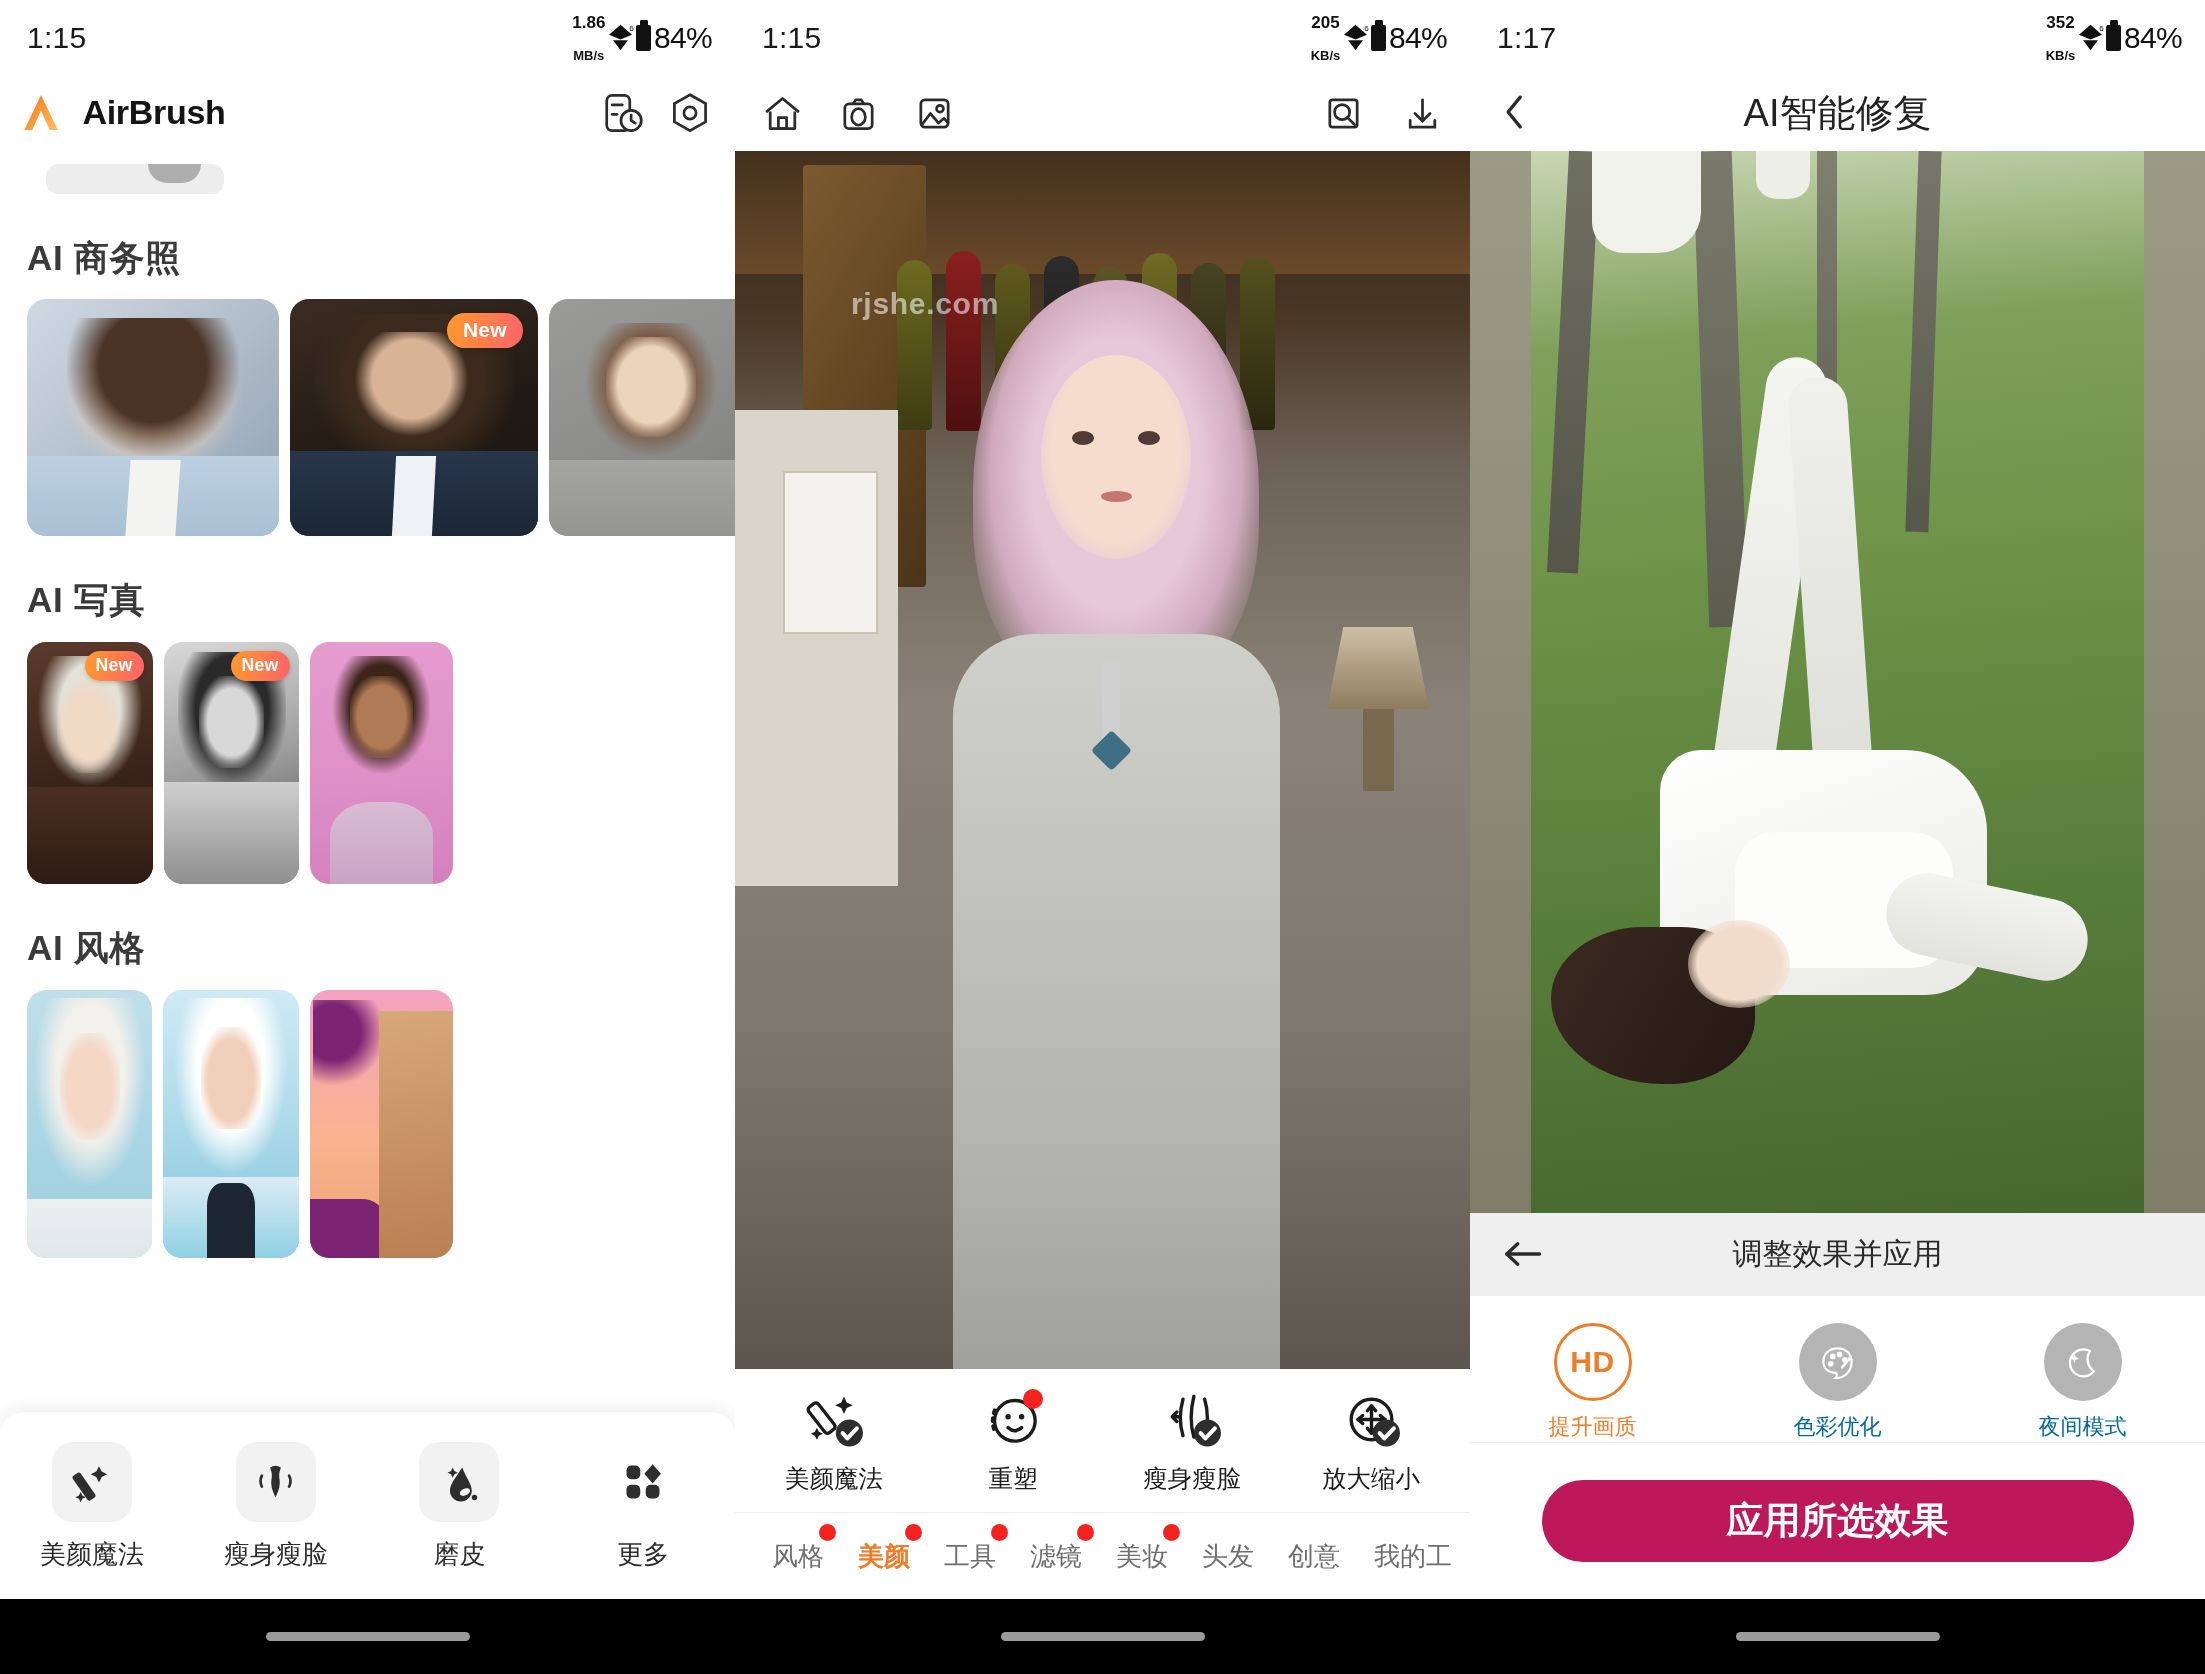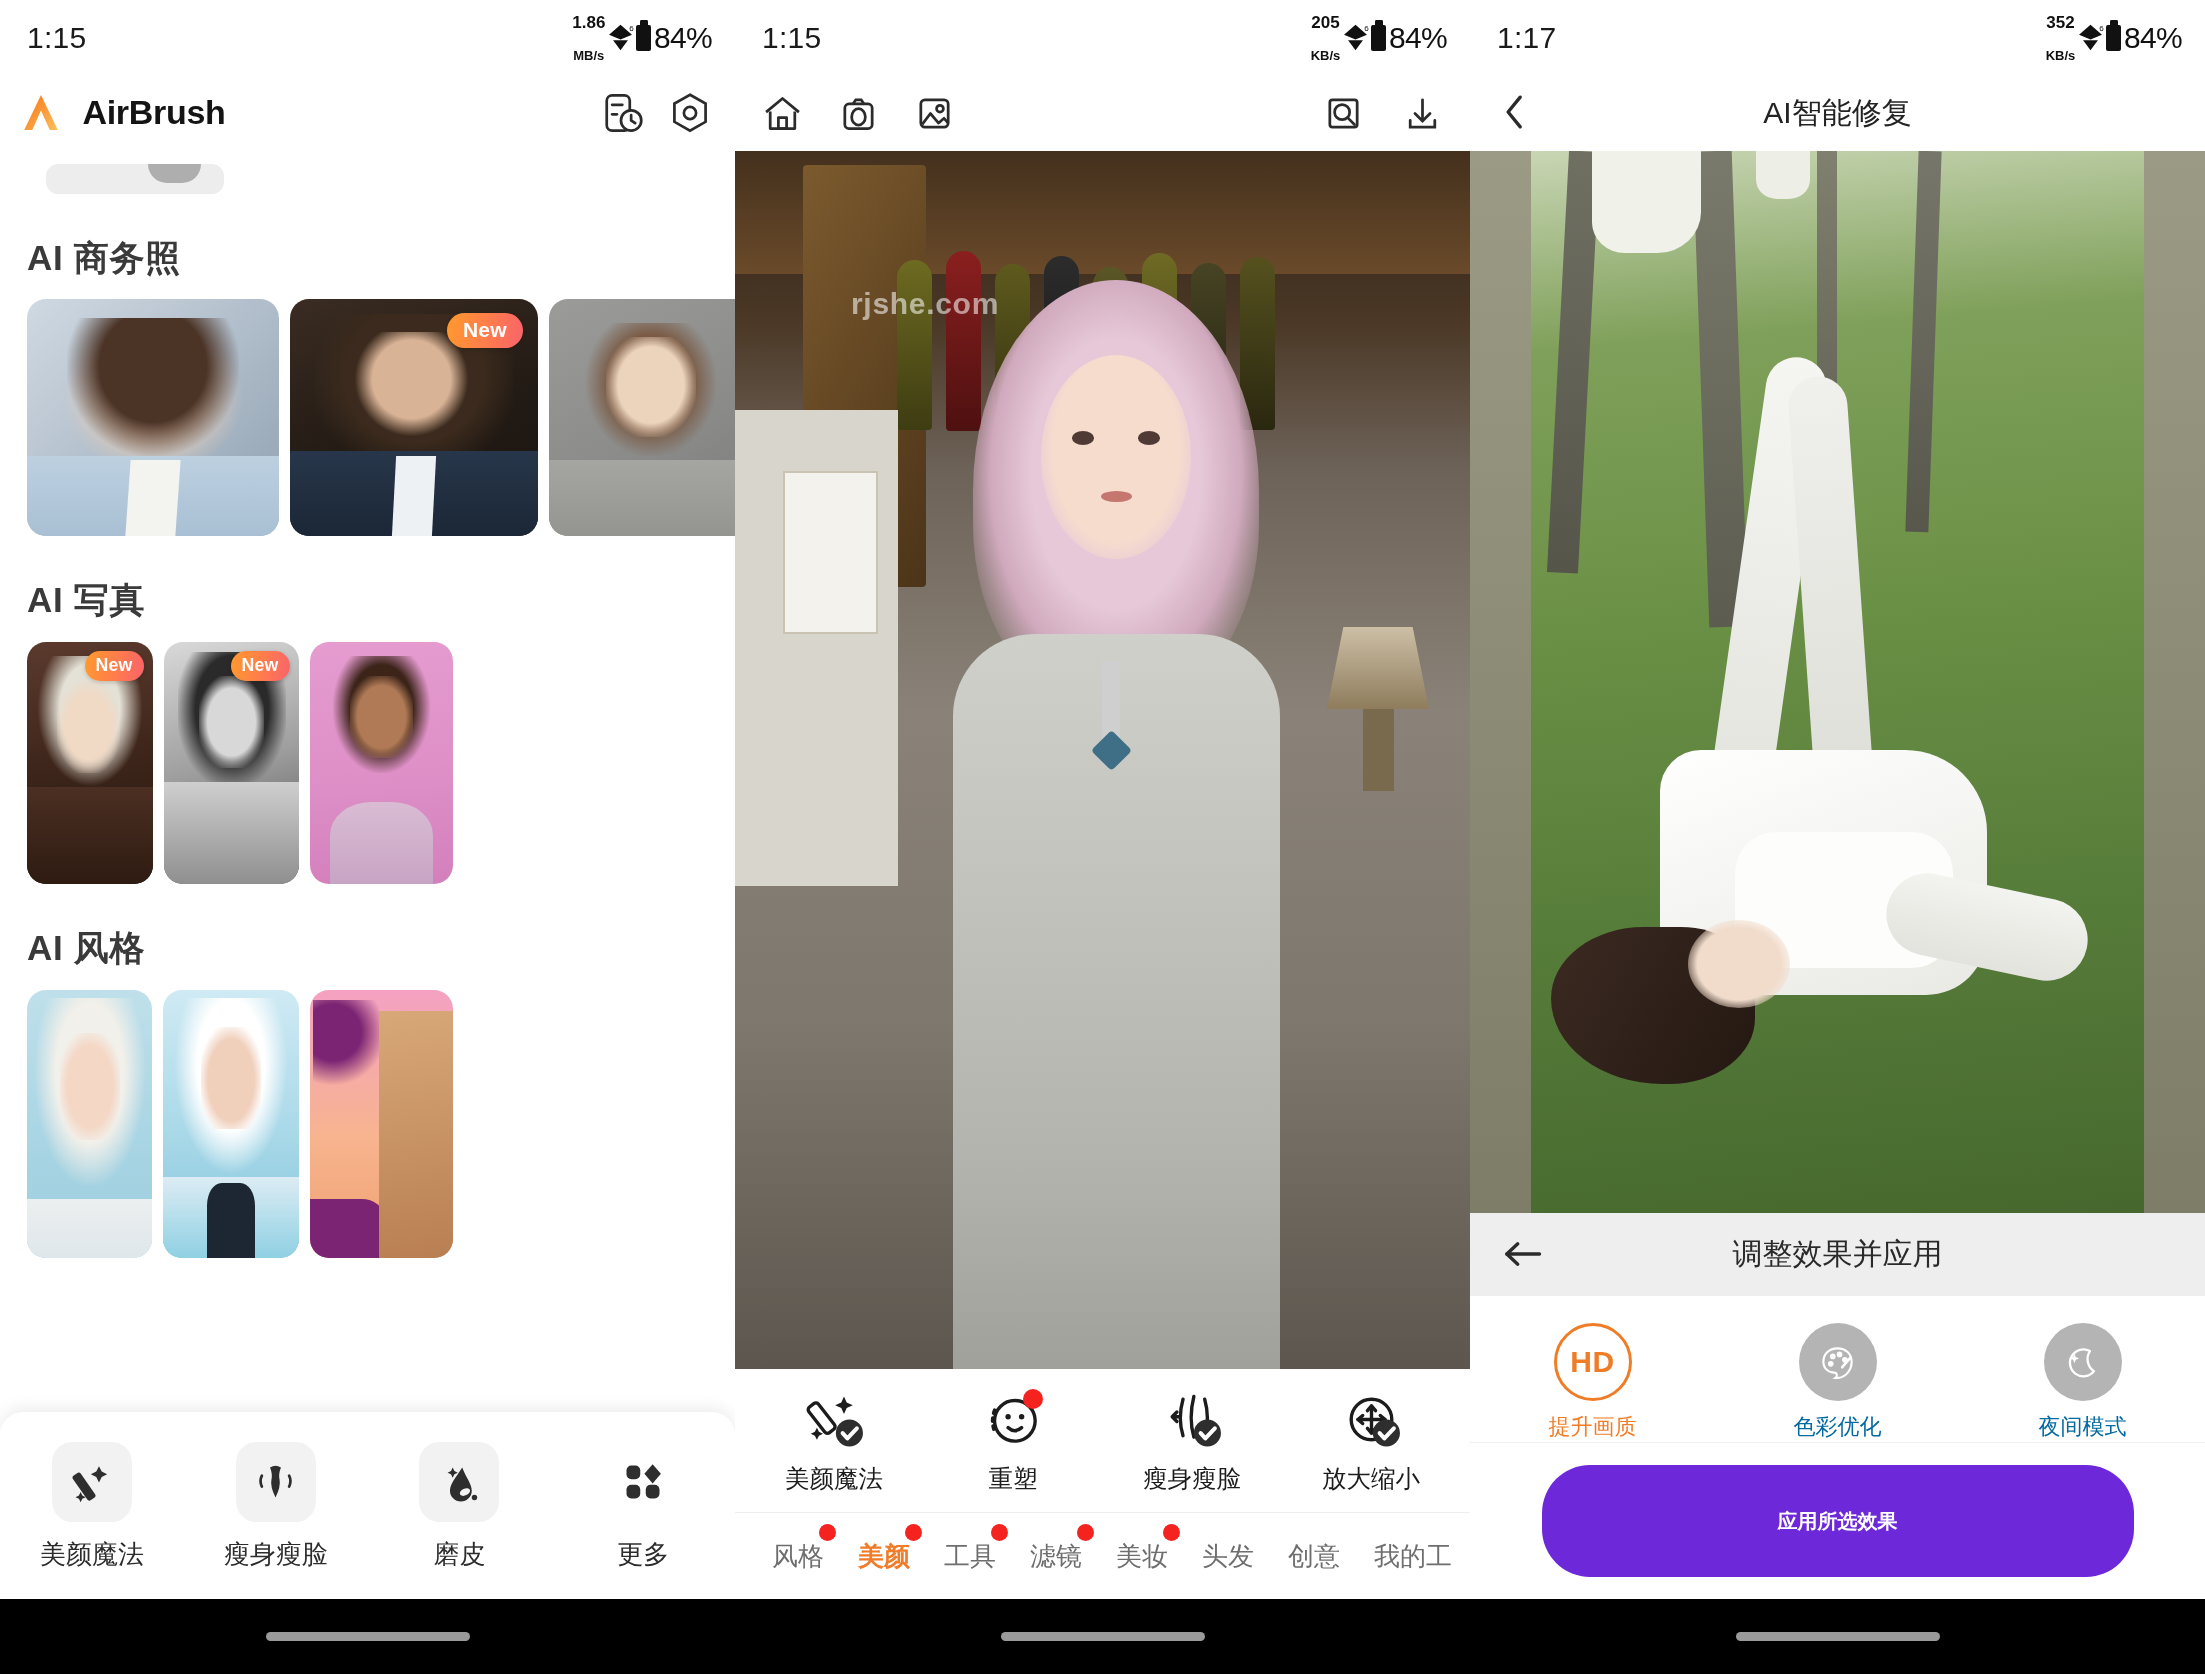--- a/index.html
+++ b/index.html
@@ -119,21 +119,21 @@
   .ed-tab { font-size: 26px; color: #6e6e6e; position: relative; white-space: nowrap; }
   .ed-tab.active { color: #f07b28; font-weight: 700; }
   .ed-tab .dot-red { top: -15px; right: -12.3px; }
 
   
   .r-header {
     height: 76px; display: flex; align-items: center; justify-content: center;
     position: relative; background: #fff;
   }
   .r-back { position: absolute; left: 30px; top: 50%; transform: translateY(-50%); }
-  .r-title { font-size: 30px; color: #232323; }
+  .r-title { font-size: 38px; color: #232323; }
   .r-canvas {
     position: absolute; left: 0; top: 151px; width: 735px; height: 1062px;
     background: #8b8b78; overflow: hidden;
   }
   .r-photo { position: absolute; left: 61px; top: 0; width: 613px; height: 100%; overflow: hidden; }
   .r-panel-head {
     position: absolute; left: 0; top: 1213px; width: 735px; height: 83px;
     background: #eeeeee; display: flex; align-items: center; justify-content: center;
   }
   .r-panel-head .r-back { left: 30px; }
@@ -152,22 +152,22 @@
   .eff-t1 { margin-top: 11px; font-size: 22px; color: #0369a1; }
   .eff-t1.sel { color: #ef7d28; }
   .eff-t2 { margin-top: 5.4px; font-size: 19px; color: #2d2d2d; }
   .eff-hd { font-size: 30px; font-weight: 700; letter-spacing: 0.7px; }
   .r-apply-wrap {
     position: absolute; left: 0; bottom: 75px; width: 735px; height: 157px;
     background: #fff; border-top: 0.7px solid #f0f0f0;
     display: flex; align-items: center; justify-content: center;
   }
   .r-apply {
-    width: 592px; height: 112px; border-radius: 48px; background: #6d28d9;
-    color: #fff; font-size: 20px; font-weight: 700;
+    width: 592px; height: 82px; border-radius: 48px; background: #be185d;
+    color: #fff; font-size: 37px; font-weight: 700;
     display: flex; align-items: center; justify-content: center;
   }
 
   
   .navbar {
     position: absolute; left: 0; bottom: 0; width: 735px; height: 75px;
     background: #000; display: flex; align-items: center; justify-content: center;
   }
   .nav-pill { width: 204px; height: 9.5px; border-radius: 5.4px; background: #9a9a9a; }
 </style>

